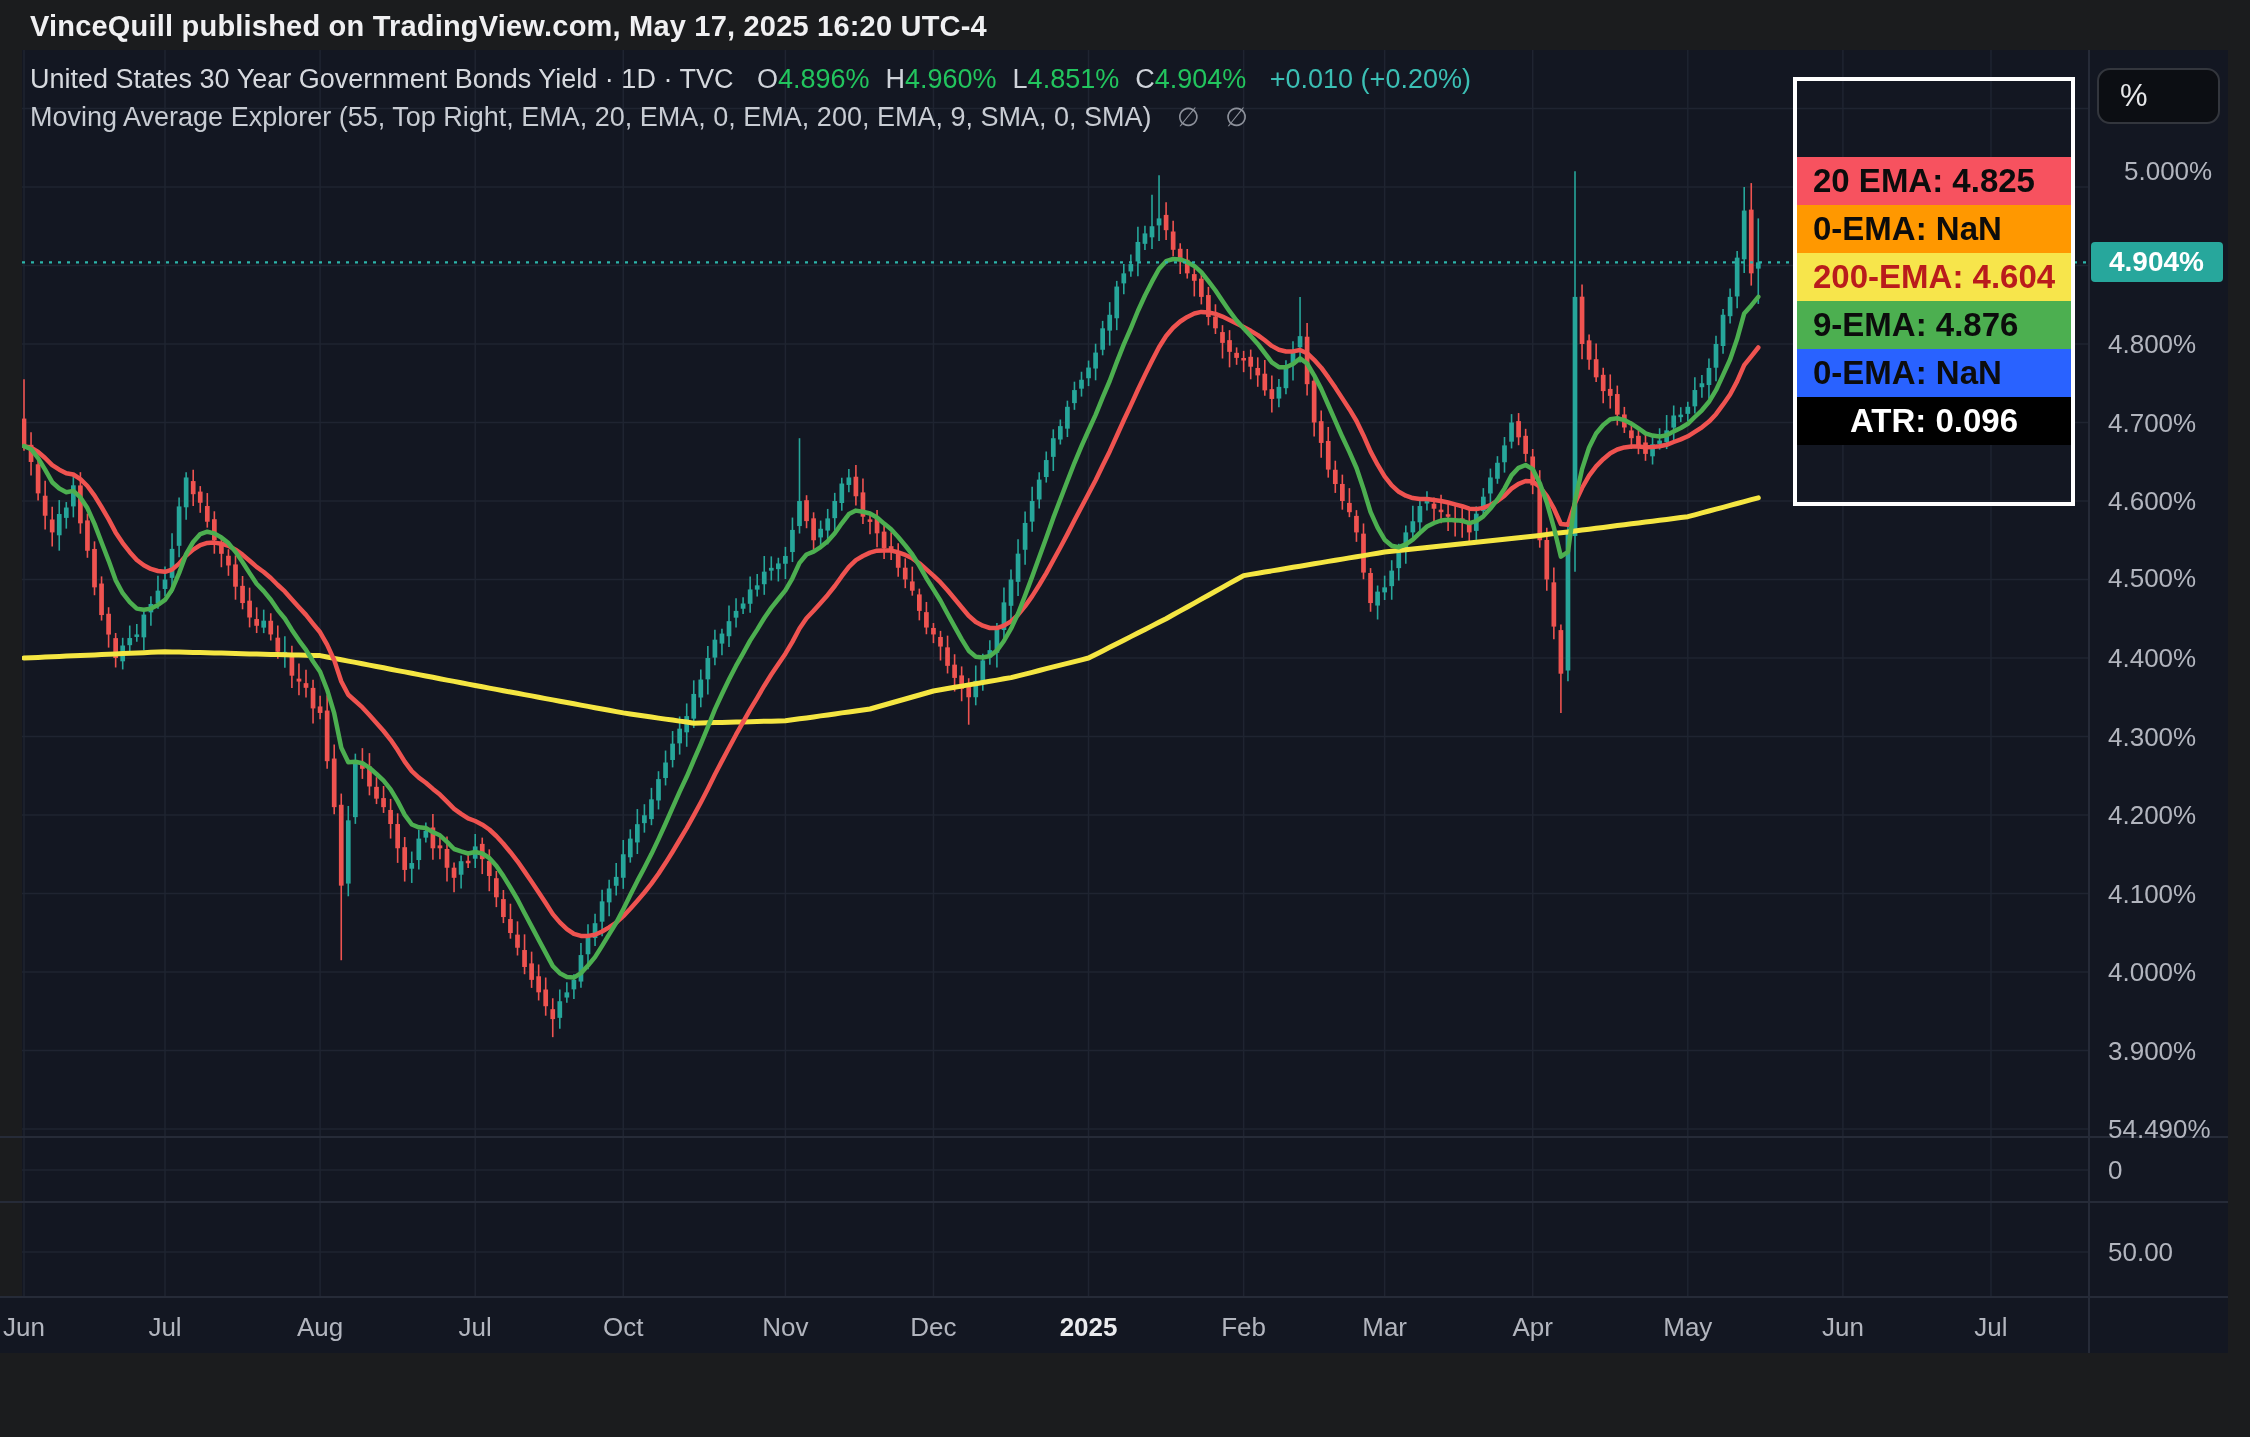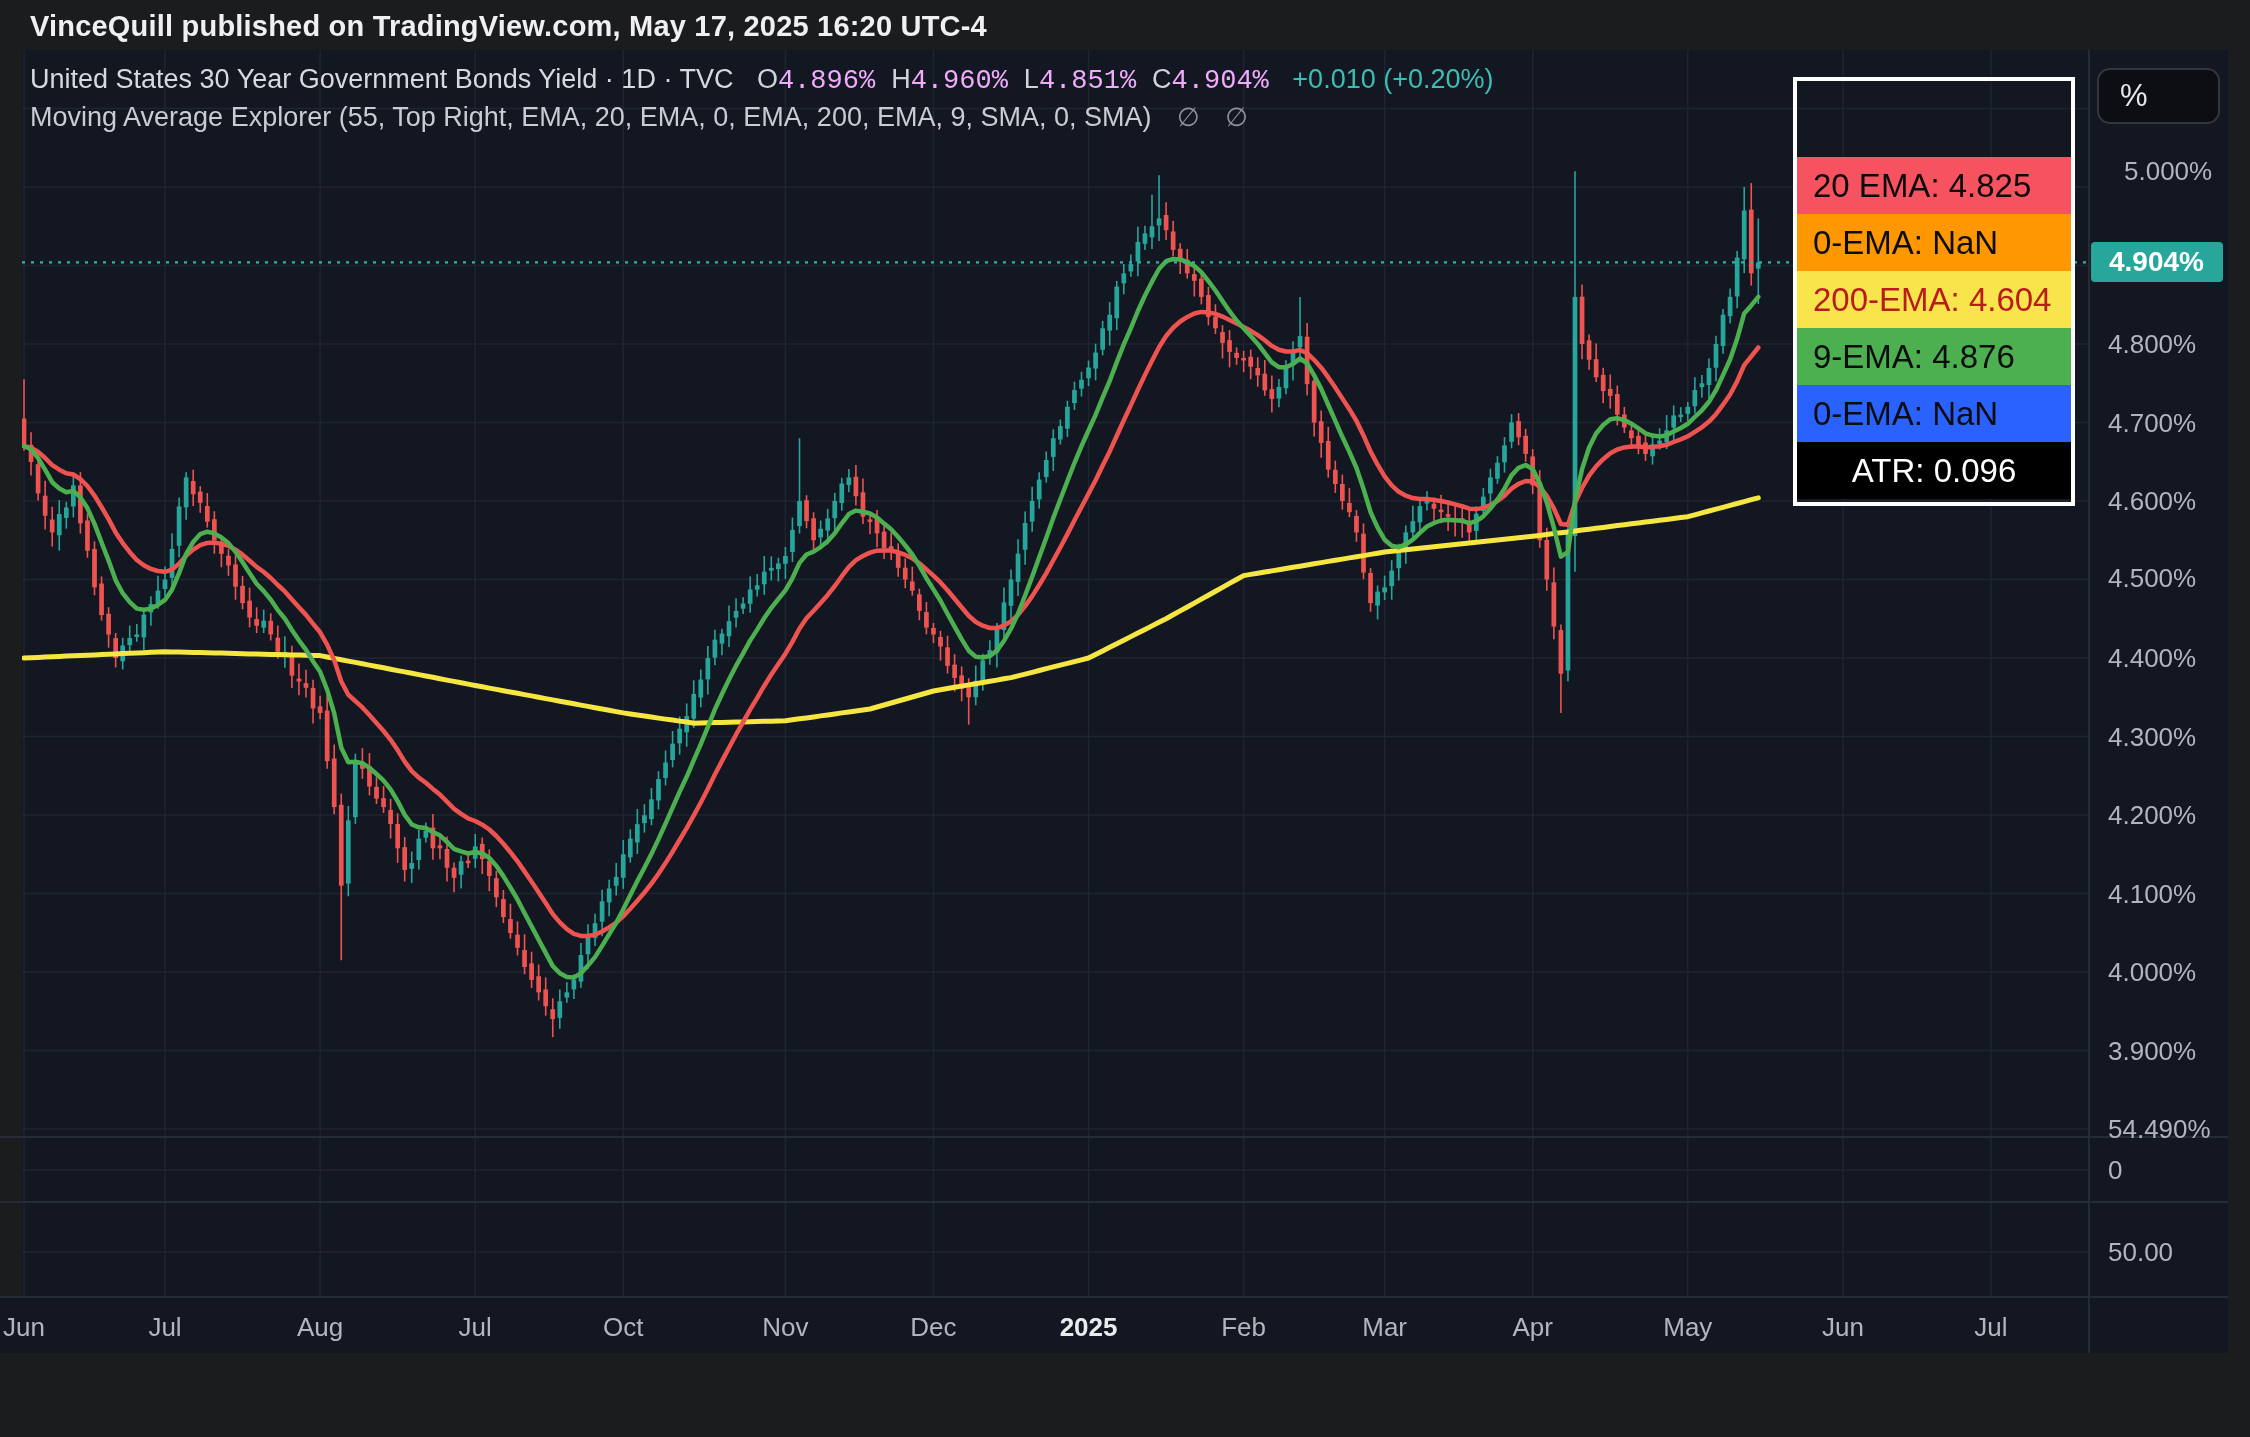--- a/index.html
+++ b/index.html
@@ -5,30 +5,30 @@
   * { margin:0; padding:0; box-sizing:border-box; }
   html,body { width:2250px; height:1437px; background:#1b1c1e; overflow:hidden;
               font-family:"Liberation Sans", sans-serif; }
   #stage { position:relative; width:2250px; height:1437px; background:#1b1c1e; }
   #chart-svg { position:absolute; left:0; top:0; }
 
   .attr-header { position:absolute; left:30px; top:10px; font-size:29px; font-weight:700;
                  color:#f0f0f2; letter-spacing:0.2px; }
   .sym-line { position:absolute; left:30px; top:64px; font-size:27px; color:#d6d9de; white-space:nowrap; }
   .sym-line .ohlc-k { color:#cfd3da; margin-left:16px; }
-  .sym-line .ohlc-v { color:#f0abfc;font-family:Liberation Mono, monospace; }
+  .sym-line .ohlc-v { color:#22c55e; }
   .sym-line .chg { color:#3bbfb4; margin-left:16px; }
   .ind-line { position:absolute; left:30px; top:102px; font-size:27px; color:#c8ccd3; white-space:nowrap; }
   .ind-line .badge { color:#8d919b; margin-left:18px; font-size:26px; }
 
   .legend-box { position:absolute; left:1793px; top:77px; width:282px; height:429px;
                 border:4px solid #ffffff; background:transparent; }
   .legend-spacer { height:76px; }
-  .legend-row { height:57px; display:flex; align-items:center; padding-left:16px;
-                font-size:33px; font-weight:400; }
+  .legend-row { height:48px; display:flex; align-items:center; padding-left:16px;
+                font-size:33px; font-weight:700; }
   .legend-row.center { justify-content:center; padding-left:0; }
 
   .unit-button { position:absolute; left:2097px; top:68px; width:123px; height:56px;
                  background:#0c0e13; border:2px solid #33363d; border-radius:13px;
                  color:#e6e7e9; font-size:31px; display:flex; align-items:center;
                  padding-left:21px; }
   .tick { position:absolute; left:2108px; font-size:26px; color:#b2b5be; white-space:nowrap; }
   .cur-price { position:absolute; left:2091px; width:132px; height:40px; background:#27a79c;
                border-radius:4px; color:#ffffff; font-size:28px; font-weight:600;
                display:flex; align-items:center; padding-left:18px; }

